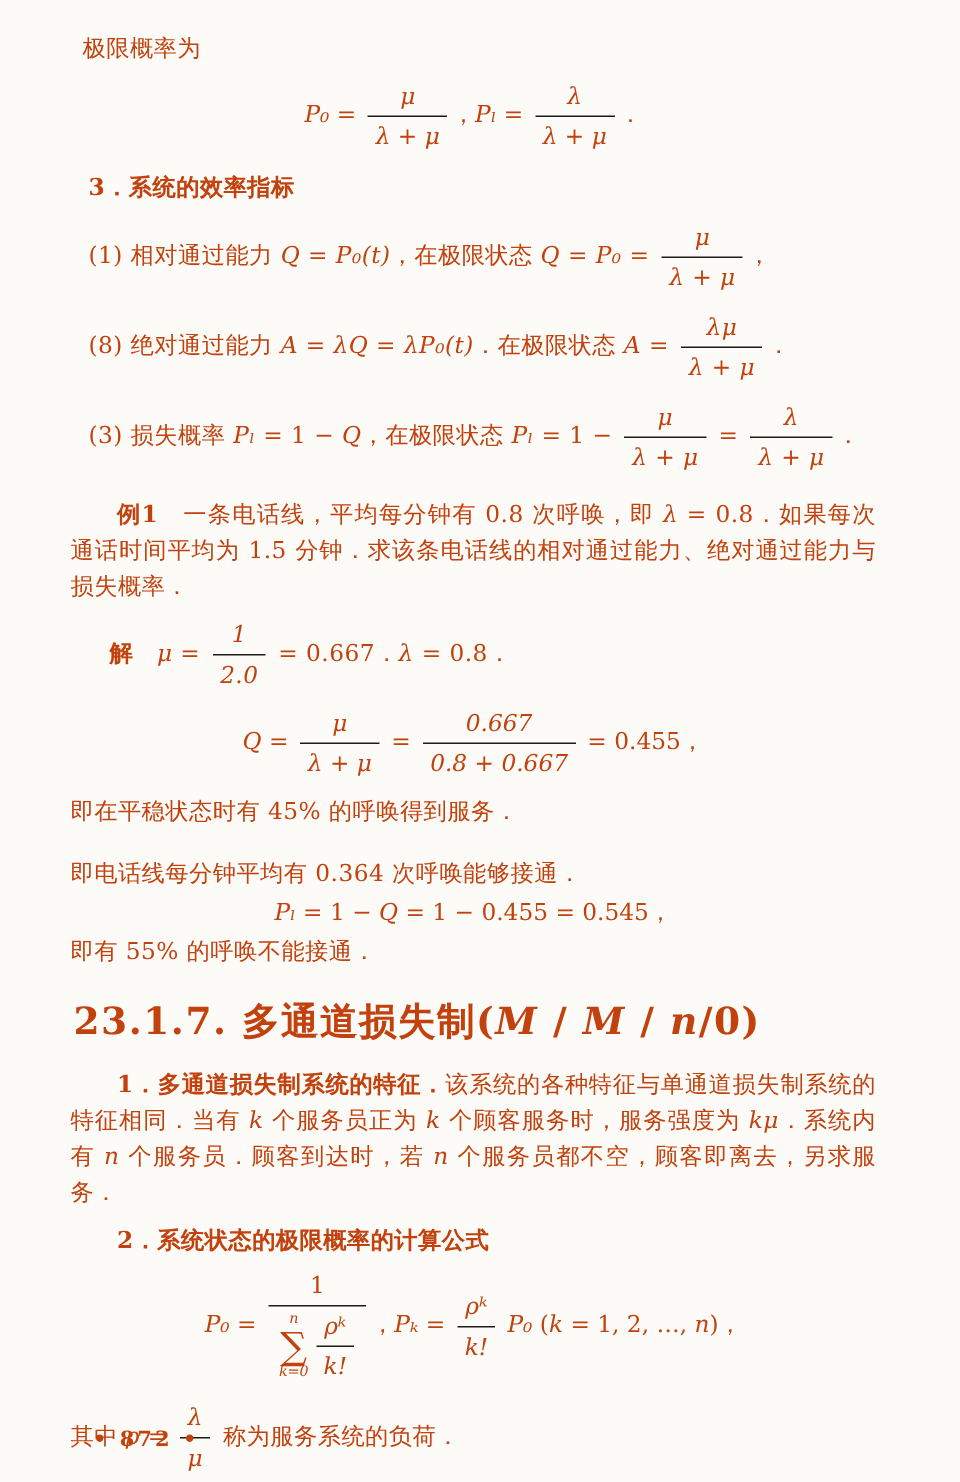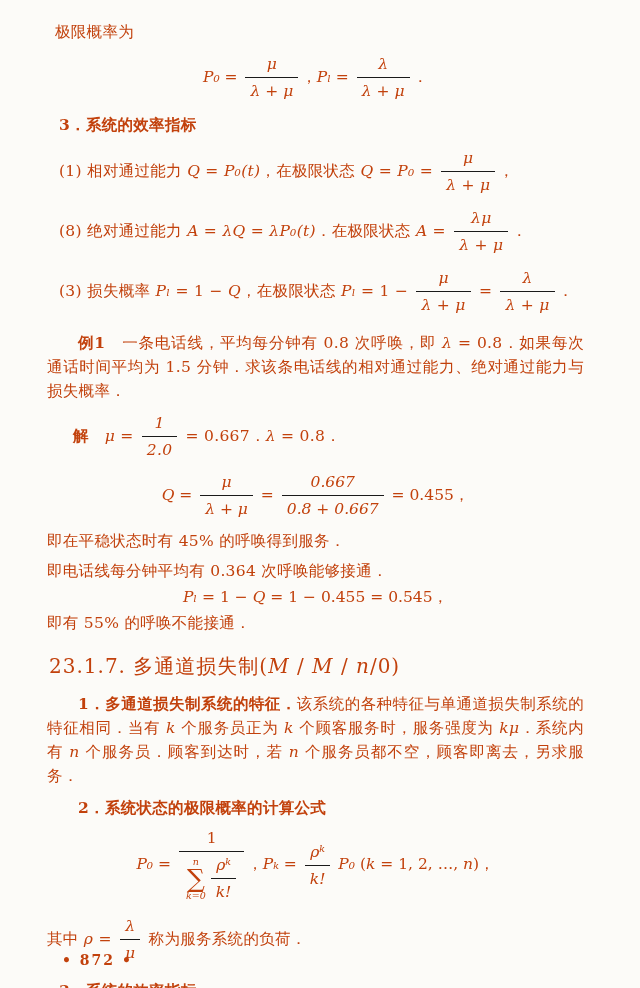--- a/index.html
+++ b/index.html
@@ -12,21 +12,21 @@
   }
   .txt{letter-spacing:.3px;}
   .mi{font-style:italic;font-family:"DejaVu Serif","DejaVu Sans",serif;}
   .mb{font-weight:bold;}
   .para{text-align:justify;margin:0 0 8px 0;}
   .indent{text-indent:2em;}
   .center{text-align:center;}
   .item{padding-left:12px;margin:9px 0;}
   .heading-small{font-weight:bold;margin:10px 0 4px 12px;}
   .heading-big{
-    font-weight:normal;font-size:20px;margin:16px 0 10px 2px;letter-spacing:1px;
+    font-weight:bold;font-size:25px;margin:16px 0 10px 2px;letter-spacing:1px;
   }
   .formula-line{margin:8px 0;}
   .frac{display:inline-flex;flex-direction:column;vertical-align:middle;
         text-align:center;margin:0 3px;}
   .frac>.num{display:flex;align-items:center;justify-content:center;
         border-bottom:1.4px solid #1a1a1a;padding:0 5px 1px 5px;}
   .frac>.den{display:flex;align-items:center;justify-content:flex-start;
         padding:1px 5px 0 5px;}
   .sum{display:inline-flex;flex-direction:column;align-items:center;
         vertical-align:middle;line-height:1;margin:0 2px;}
@@ -115,21 +115,21 @@
         </span>
       </span><span> = </span><span class="frac">
         <span class="num">
           <span class="mi">0.667</span>
         </span>
         <span class="den">
           <span class="mi">0.8 + 0.667</span>
         </span>
       </span><span> = 0.455，</span></div>
 
-  <div class="para txt" style="margin-bottom:6px;">即在平稳状态时有 45% 的呼唤得到服务．</div>
+  <div class="para txt" style="margin-bottom:17px;">即在平稳状态时有 45% 的呼唤得到服务．</div>
 
 
   <div class="para txt" style="margin-bottom:2px;">即电话线每分钟平均有 0.364 次呼唤能够接通．</div>
 
   <div class="center formula-line" style="margin:2px 0;"><span class="mi">Pₗ</span><span> = 1 − </span><span class="mi">Q</span><span> = 1 − 0.455 = 0.545，</span></div>
 
   <div class="para txt">即有 55% 的呼唤不能接通．</div>
 
   <div class="heading-big"><span>23.1.7. 多通道损失制(</span><span class="mi">M</span><span> / </span><span class="mi">M</span><span> / </span><span class="mi">n</span><span>/0)</span></div>
 

